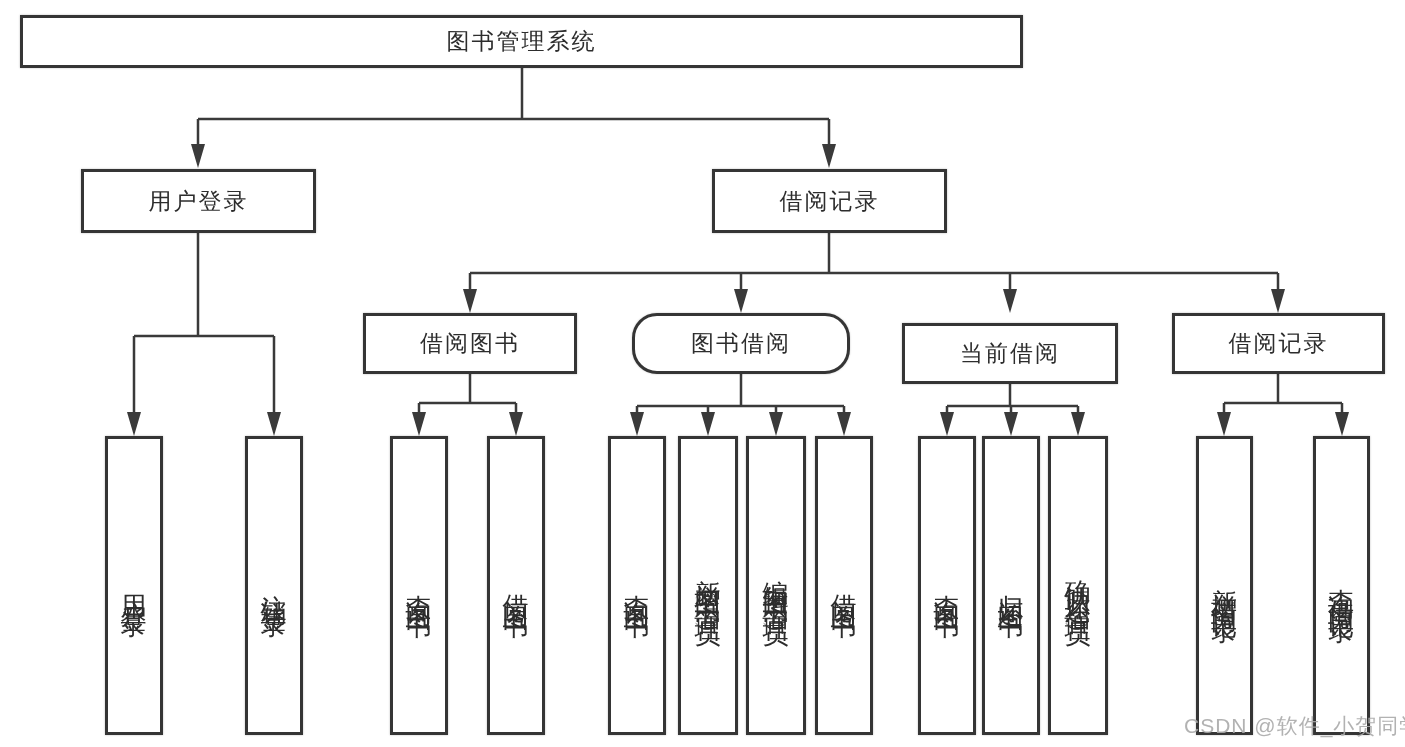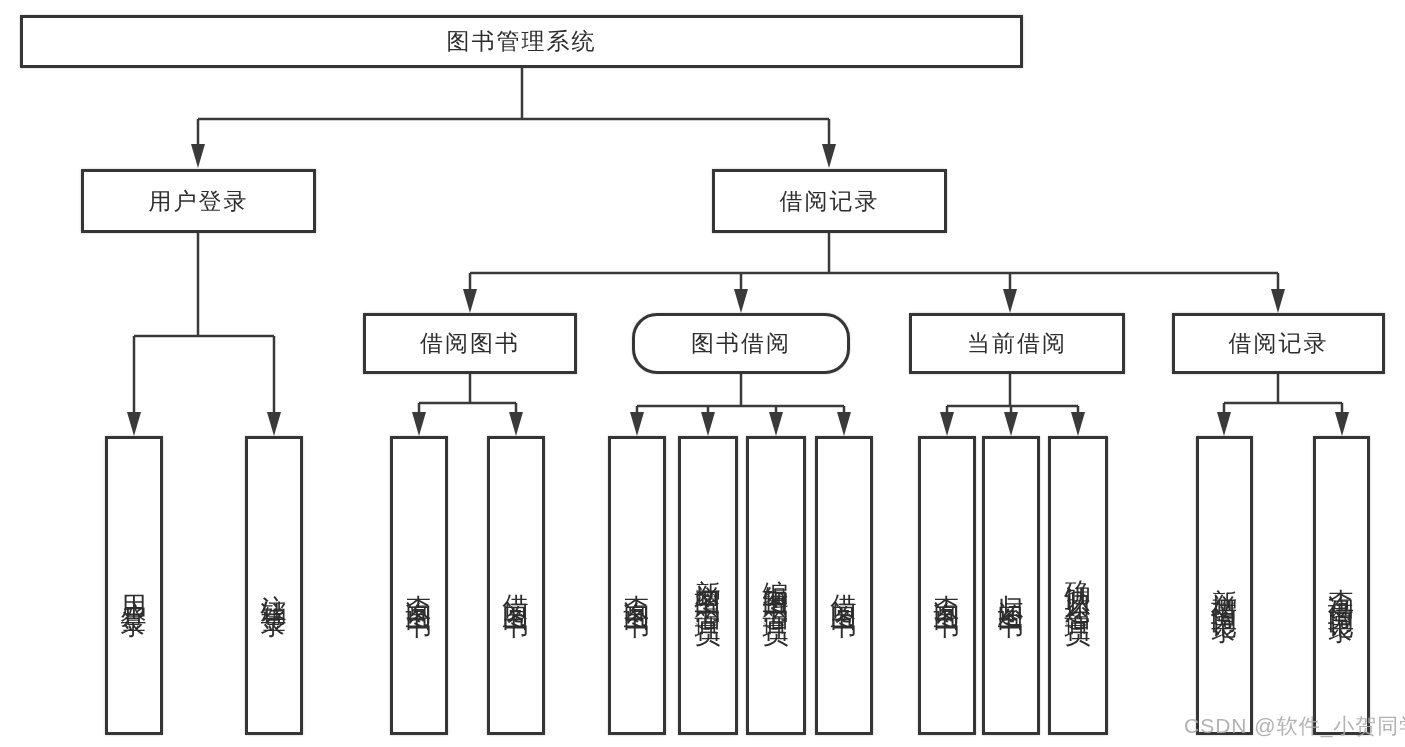--- a/index.html
+++ b/index.html
@@ -104,21 +104,21 @@
     </g>
   </svg>
 
   <div class="box h-box" style="left:20px; top:15px; width:1003px; height:53px;">图书管理系统</div>
 
   <div class="box h-box" style="left:81px; top:169px; width:235px; height:64px;">用户登录</div>
   <div class="box h-box" style="left:712px; top:169px; width:235px; height:64px;">借阅记录</div>
 
   <div class="box h-box" style="left:363px; top:313px; width:214px; height:61px;">借阅图书</div>
   <div class="box h-box" style="left:632px; top:313px; width:218px; height:61px;border-radius:25px;">图书借阅</div>
-  <div class="box h-box" style="left:902px; top:313px; width:216px; height:61px;margin-left:7px;">当前借阅</div>
+  <div class="box h-box" style="left:902px; top:323px; width:216px; height:61px;">当前借阅</div>
   <div class="box h-box" style="left:1172px; top:313px; width:213px; height:61px;">借阅记录</div>
 
   <div class="box v-box" style="left:105px; top:436px; width:58px; height:299px;">用户登录</div>
   <div class="box v-box" style="left:245px; top:436px; width:58px; height:299px;">注销登录</div>
 
   <div class="box v-box" style="left:390px; top:436px; width:58px; height:299px;">查询图书</div>
   <div class="box v-box" style="left:487px; top:436px; width:58px; height:299px;">借阅图书</div>
 
   <div class="box v-box" style="left:608px; top:436px; width:58px; height:299px;">查询图书</div>
   <div class="box v-box" style="left:678px; top:436px; width:60px; height:299px;">新增图书（管理员）</div>

